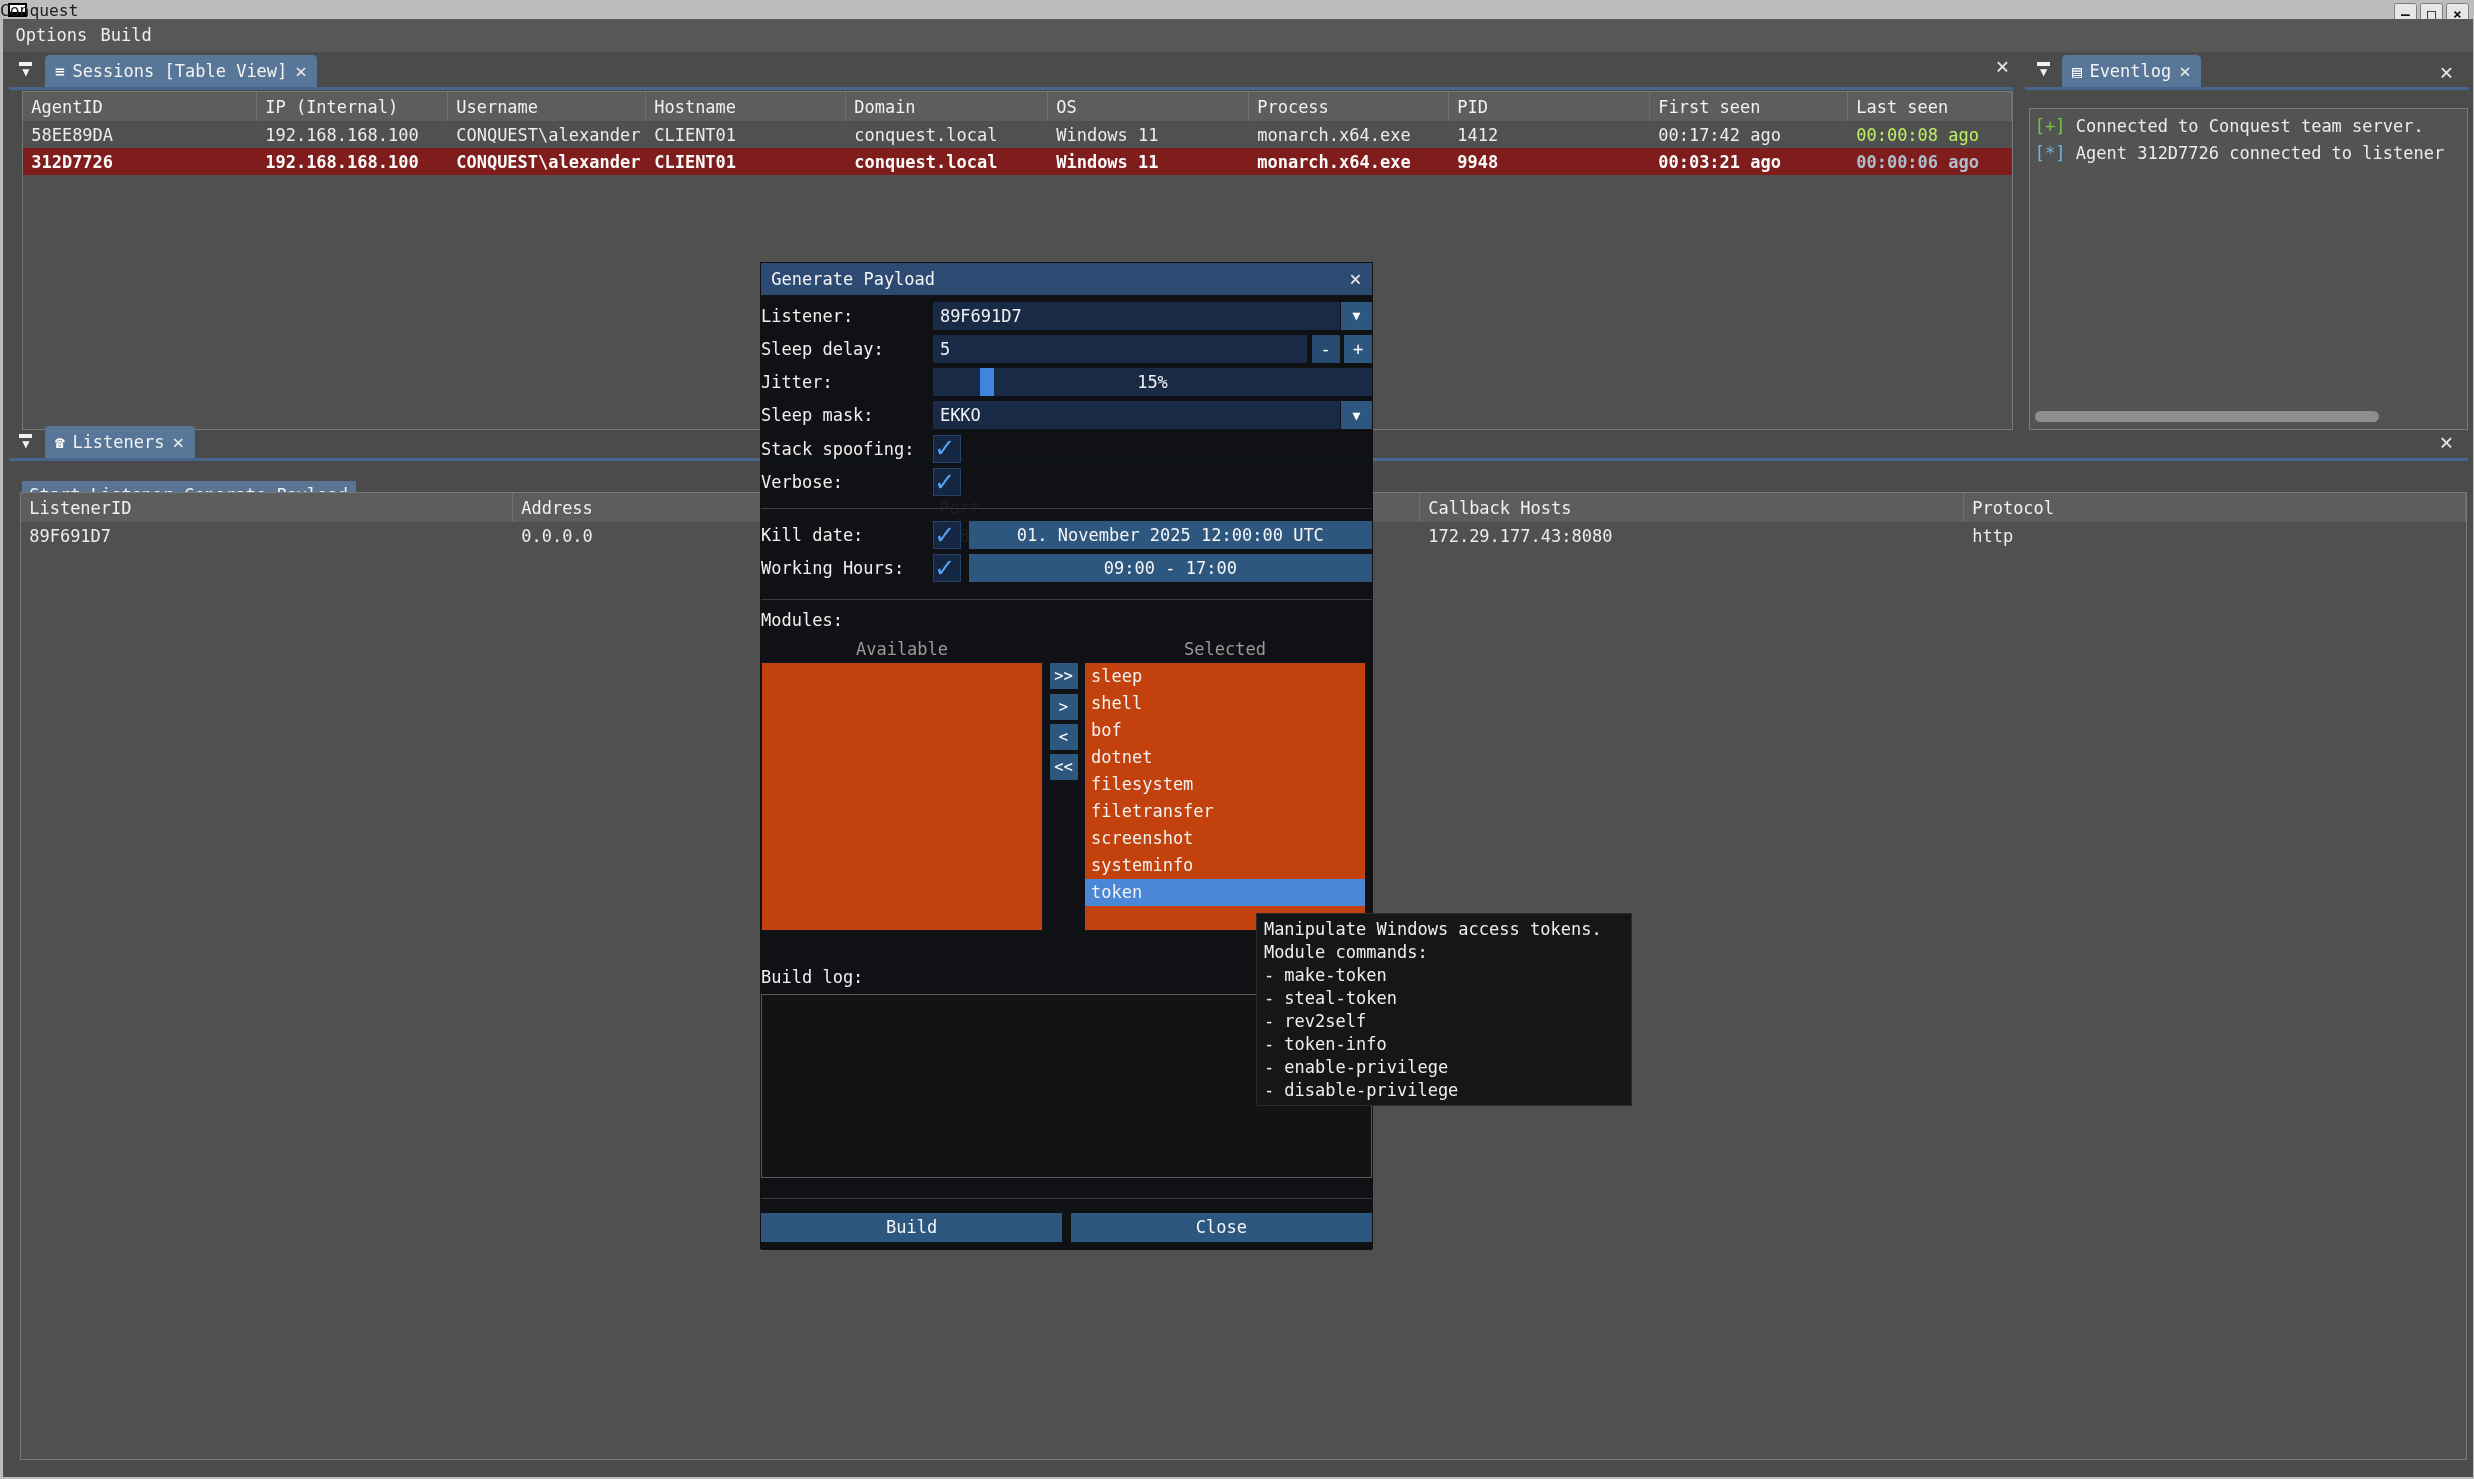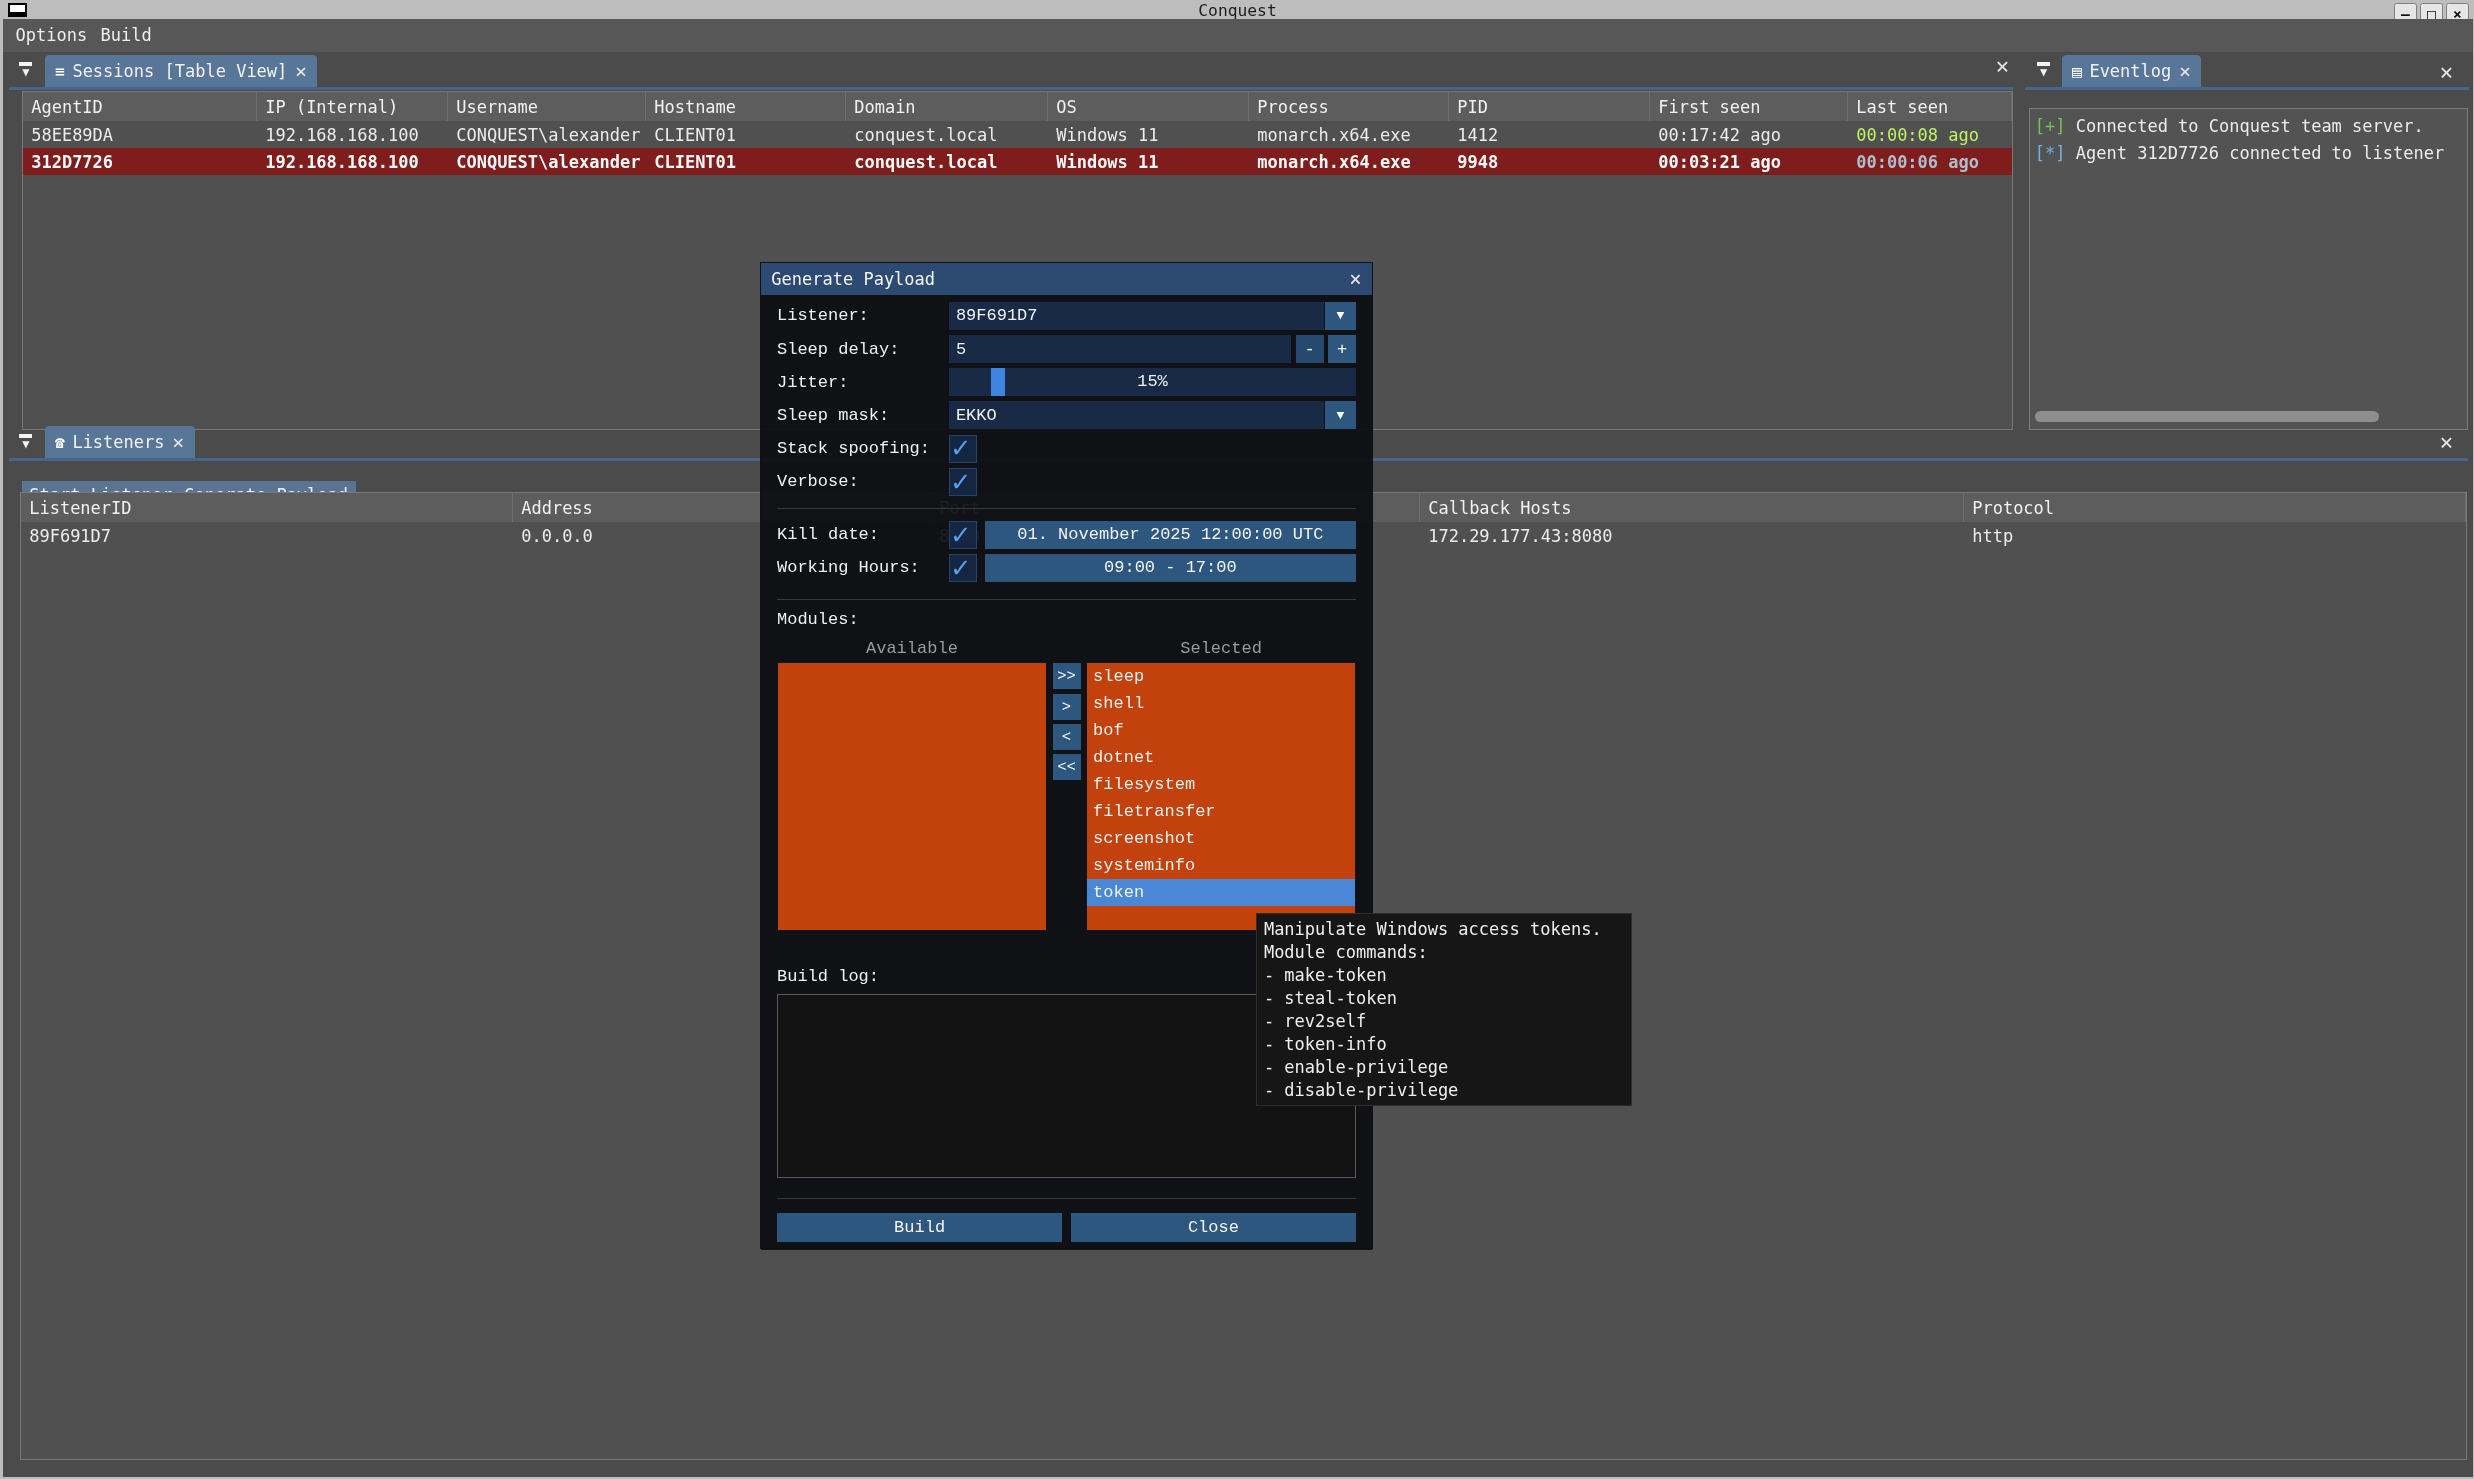--- a/index.html
+++ b/index.html
@@ -2,21 +2,21 @@
 <html style="font-size:13.8px"><head>
 <meta charset="utf-8">
 <style>
   * { margin:0; padding:0; box-sizing:border-box; }
   html,body { width:2475px; height:1480px; overflow:hidden; }
   body { font-family:"DejaVu Sans Mono", monospace; font-size:17px; color:#ececec;
          background:#bdbdbd; position:relative; }
 
   
   .titlebar { position:absolute; left:0; top:0; width:2475px; height:19px; background:#bdbdbd; }
-  .title-text { position:absolute; left:0; right:0; top:0.9px; text-align:center; color:#1d1d1d; font-size:16.3px; }
+  .title-text { position:absolute; left:0; right:0; top:0.9px; text-align:left; color:#1d1d1d; font-size:16.3px; }
   .app-icon { position:absolute; left:7.7px; top:2.6px; width:19px; height:14.6px; background:#ffffff;
               border:2.6px solid #000; border-bottom-width:5.2px; }
   .winbtn { position:absolute; top:2.6px; width:23px; height:21.5px; background:#e6e6e6; border:0.9px solid #7f7f7f;
             border-radius:2.6px; color:#111; text-align:center; line-height:20px; font-size:14.6px; font-weight:bold; }
   .winbtn.min { left:2394px; } .winbtn.max { left:2420px; } .winbtn.close { left:2446px; }
 
   .window-body { position:absolute; left:2.6px; top:19px; width:2470px; height:1458px; background:#4b4b4b; }
 
   .menubar { position:absolute; left:0; top:0; width:100%; height:33px; background:#575757; }
   .menu-item { position:absolute; top:6px; color:#eeeeee; }
@@ -61,21 +61,21 @@
   
   .toolbtn { position:absolute; top:462px; height:28px; background:#5a7494; color:#f0f0f0;
              display:flex; align-items:center; padding:0 7.7px; }
 
   
   .dialog { position:absolute; left:760px; top:262px; width:613px; height:987px; border:0.9px solid #101010; }
   .dlg-title { position:absolute; left:0; top:0; width:100%; height:32px; background:#2d4a73;
                display:flex; align-items:center; padding:0 10.3px; color:#f5f5f5; }
   .dlg-title .tclose { margin-left:auto; font-size:20.6px; color:#e6e6e6; }
   .dlg-body { position:absolute; left:0; top:32px; width:100%; height:955px;
-              background:rgba(12,13,16,0.93); padding:0 16px;font-family:Liberation Mono, monospace; }
+              background:rgba(12,13,16,0.93); padding:0 0; }
   .frow { display:flex; align-items:center; height:28px; margin-top:5.2px; }
   .frow .flabel { width:172px; color:#f0f0f0; }
   .fwidget { flex:1; height:28px; position:relative; display:flex; align-items:center; }
   .field { background:#192a47; height:28px; flex:1; display:flex; align-items:center; padding-left:6.9px; color:#f2f2f2; }
   .ddbtn { width:31px; height:28px; background:#2e577f; color:#fff; font-size:13px;
            display:flex; align-items:center; justify-content:center; margin-left:0.9px; }
   .stepbtn { width:28px; height:28px; color:#fff; display:flex; align-items:center; justify-content:center; margin-left:4.3px; }
   .minusb { background:#26496f; } .plusb { background:#2e577f; }
   .slider { background:#192a47; height:28px; flex:1; position:relative; }
   .slider-handle { position:absolute; top:0; height:28px; width:13.8px; background:#3f85e0; left:calc(15% - 19px); }

